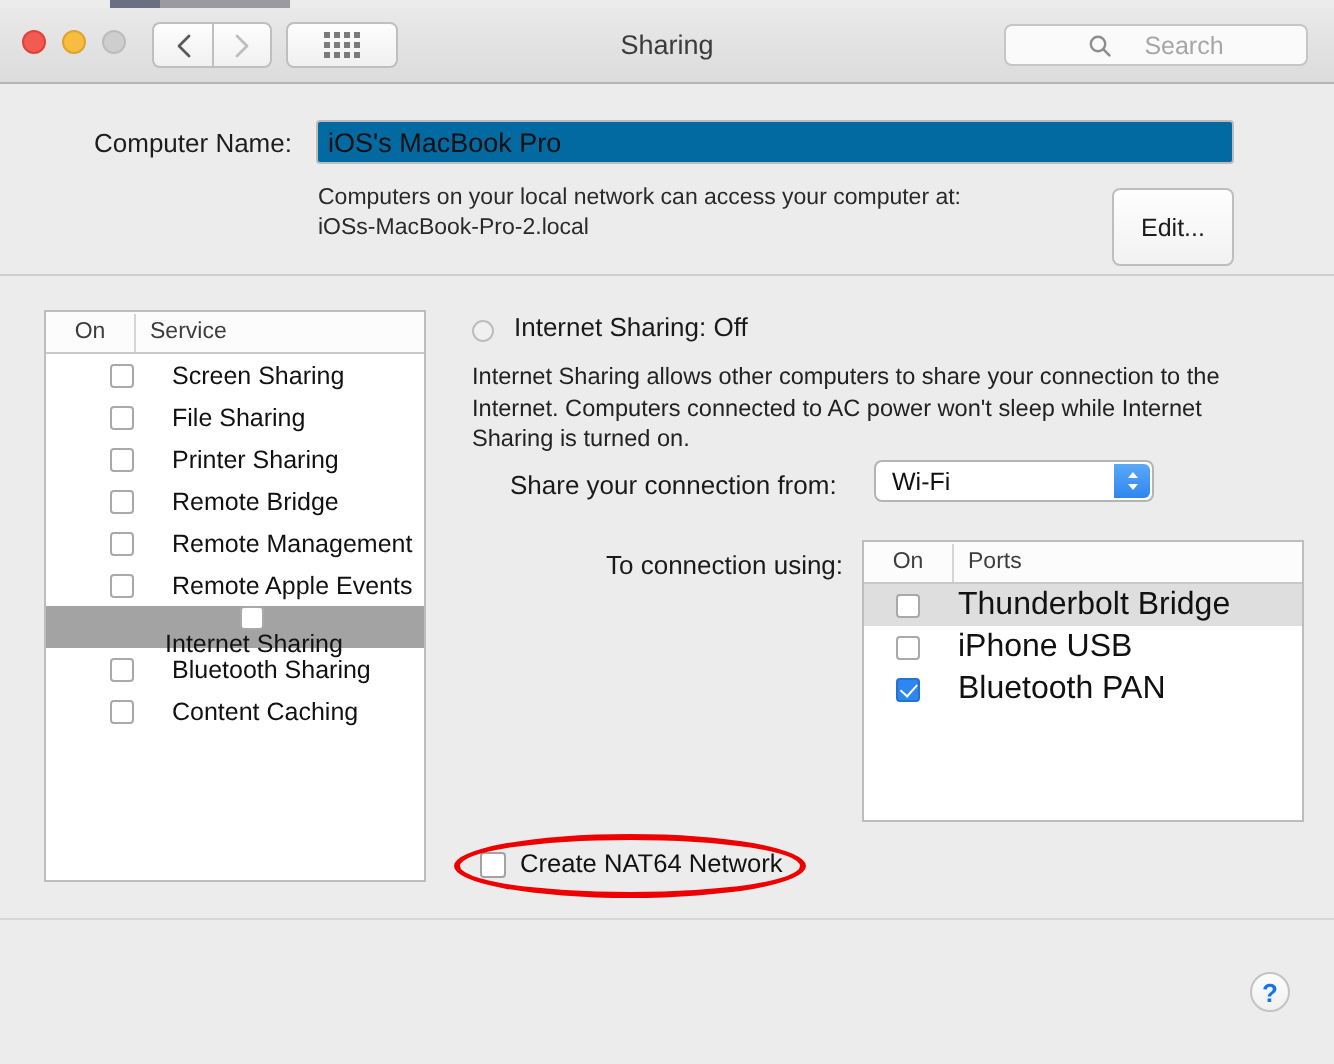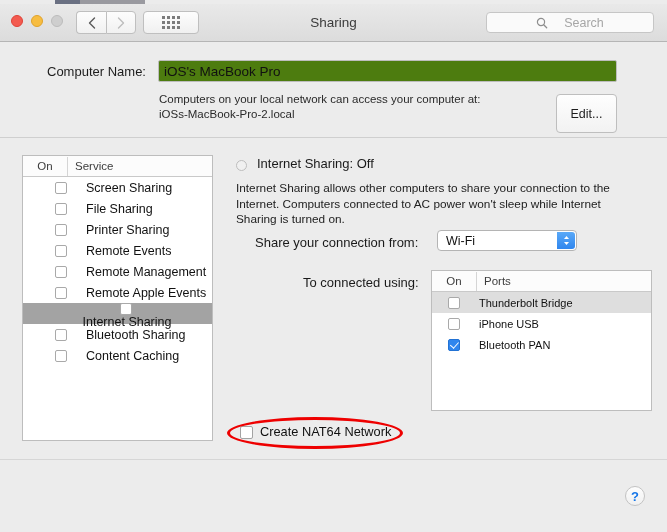--- a/index.html
+++ b/index.html
@@ -117,21 +117,21 @@
     text-align: center;
     font-size: 13.5px;
     color: #3b3b3b;
     pointer-events: none;
   }
 
   .searchbox {
     position: absolute;
     top: 8px;
     right: 13px;
-    width: 168px;
+    width: 152px;
     height: 21px;
     background: #fafafa;
     border: 1px solid #c6c6c6;
     border-radius: 4px;
     box-sizing: border-box;
     display: flex;
     align-items: center;
     justify-content: center;
     gap: 16px;
   }
@@ -148,21 +148,21 @@
     top: 64px;
     font-size: 13px;
     color: #1d1d1d;
   }
   .cname-field {
     position: absolute;
     left: 158px;
     top: 60px;
     width: 459px;
     height: 22px;
-    background: #4d7c0f;
+    background: #0369a1;
     border: 1px solid #bdbdbd;
     border-radius: 2px;
     box-sizing: border-box;
     display: flex;
     align-items: center;
     padding-left: 5px;
     font-size: 13.5px;
     color: #111;
   }
   .cname-note {
@@ -356,21 +356,21 @@
     text-align: center;
     border-right: 1px solid #d5d5d5;
     height: 19px;
     line-height: 19px;
   }
   .ports-head .col-p { padding-left: 7px; }
   .ports-row {
     display: flex;
     align-items: center;
     height: 21px;
-    font-size: 11px;
+    font-size: 16px;
     color: #111;
   }
   .ports-row.selected { background: #dedede; }
   .ports-row .cell-on {
     width: 44px;
     display: flex;
     align-items: center;
     justify-content: center;
   }
   .ports-row .cell-name { padding-left: 3px; }
@@ -536,21 +536,21 @@
         <div class="svc-row">
           <span class="cell-on">
             <span class="cbox"></span>
           </span>
           <span class="cell-name">Printer Sharing</span>
         </div>
         <div class="svc-row">
           <span class="cell-on">
             <span class="cbox"></span>
           </span>
-          <span class="cell-name">Remote Events</span>
+          <span class="cell-name">Remote Bridge</span>
         </div>
         <div class="svc-row">
           <span class="cell-on">
             <span class="cbox"></span>
           </span>
           <span class="cell-name">Remote Management</span>
         </div>
         <div class="svc-row">
           <span class="cell-on">
             <span class="cbox"></span>
@@ -586,21 +586,21 @@
   <div class="popup">
     <span class="pval">Wi-Fi</span>
     <span class="parrow">
       <svg width="9" height="13" viewBox="0 0 9 13">
         <path d="M4.5 2 L7 5 L2 5 Z" fill="#ffffff"></path>
         <path d="M4.5 11 L7 8 L2 8 Z" fill="#ffffff"></path>
       </svg>
     </span>
   </div>
 
-  <div class="tcu-label">To connected using:</div>
+  <div class="tcu-label">To connection using:</div>
 
   <div class="ports-table">
     <div class="ports-head">
       <span class="col-on">On</span>
       <span class="col-p">Ports</span>
     </div>
     <div id="ports-body">
         <div class="ports-row selected">
           <span class="cell-on">
             <span class="cbox"></span>

